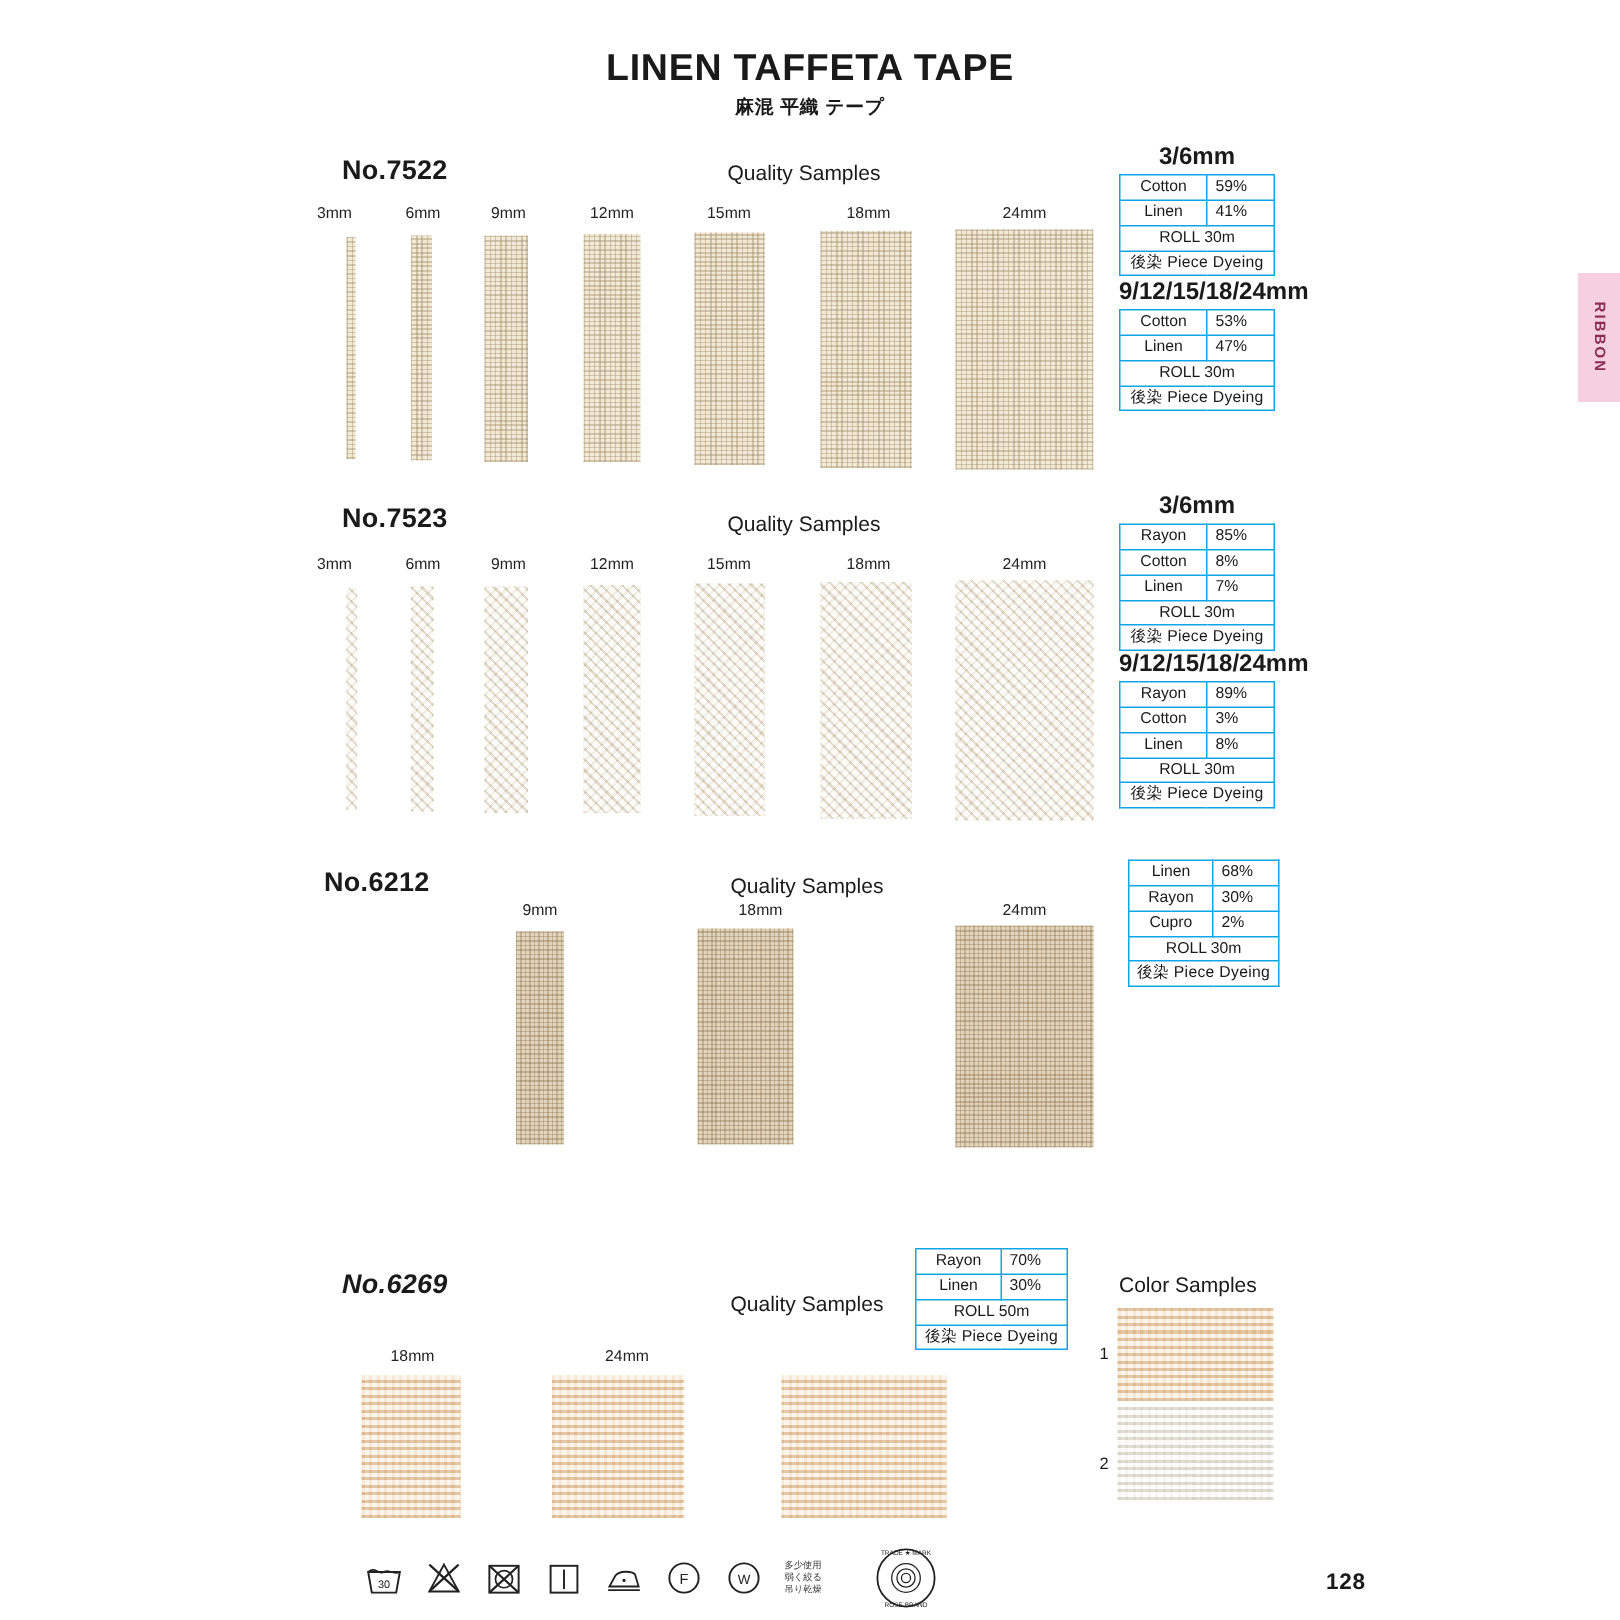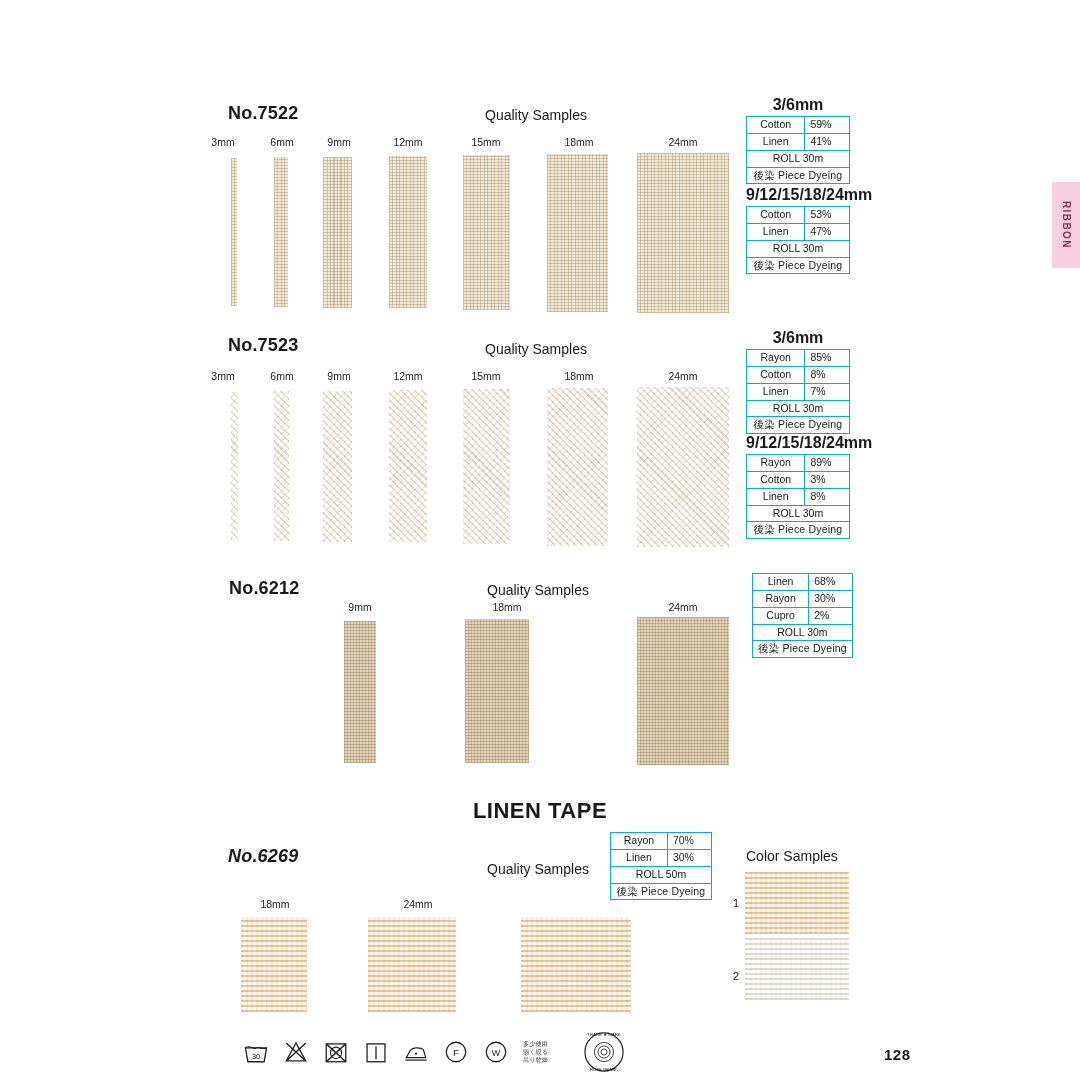--- a/index.html
+++ b/index.html
@@ -119,20 +119,22 @@
 
   .page-no{
     position:absolute;font-size:15px;font-weight:600;letter-spacing:.5px;
   }
 </style>
 </head>
 <body>
 
 <div class="page">
 
+  <div class="main-title" style="top:31px;">LINEN TAFFETA TAPE</div>
+  <div class="main-subtitle" style="top:63px;">麻混 平織 テープ</div>
 
   <div class="ribbon-tab" style="top:182px;height:86px;width:28px;">
     <span>RIBBON</span>
   </div>
 
   <div class="section-no" style="left:228px;top:103px;">No.7522</div>
   <div class="quality-label" style="left:485px;top:107px;">Quality Samples</div>
 
   <div class="swatch-group">
     <div class="swatch-width" style="left:193px;top:136px;">3mm</div>
@@ -272,21 +274,21 @@
       <tr>
             <td class="full" colspan="2">ROLL  30m</td>
           </tr>
       <tr>
             <td class="dye" colspan="2">後染  Piece Dyeing</td>
           </tr>
     </tbody>
       </table>
   </div>
 
-  <div class="section-no" style="left:229px;top:578px;">No.6212</div>
+  <div class="section-no" style="left:216px;top:578px;">No.6212</div>
   <div class="quality-label" style="left:487px;top:582px;">Quality Samples</div>
 
   <div class="swatch-group">
     <div class="swatch-width" style="left:330px;top:601px;">9mm</div>
     <div class="swatch tex-d" style="left:344px;top:621px;width:32px;height:142px;"></div>
 
     <div class="swatch-width" style="left:477px;top:601px;">18mm</div>
     <div class="swatch tex-d" style="left:465px;top:619px;width:64px;height:144px;"></div>
 
     <div class="swatch-width" style="left:653px;top:601px;">24mm</div>
@@ -311,21 +313,20 @@
       <tr>
             <td class="full" colspan="2">ROLL  30m</td>
           </tr>
       <tr>
             <td class="dye" colspan="2">後染  Piece Dyeing</td>
           </tr>
     </tbody>
       </table>
   </div>
 
-  <div class="main-title" style="top:798px;font-size:22px;">LINEN TAPE</div>
 
   <div class="section-no" style="left:228px;top:846px;font-style:italic;">No.6269</div>
   <div class="quality-label" style="left:487px;top:861px;">Quality Samples</div>
   <div class="color-label" style="left:746px;top:848px;">Color Samples</div>
 
   <div class="spec" style="left:610px;top:832px;width:102px;">
     <table>
       <tbody>
           <tr>
             <td class="name">Rayon</td>

